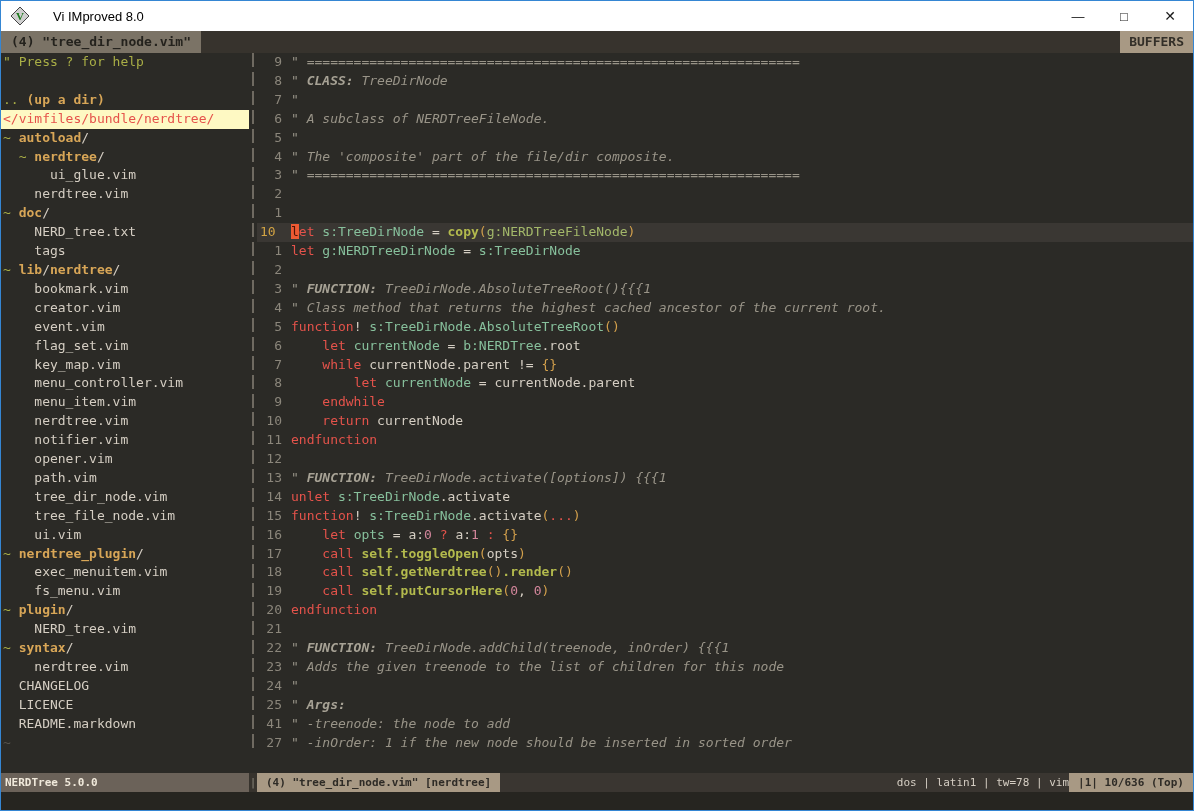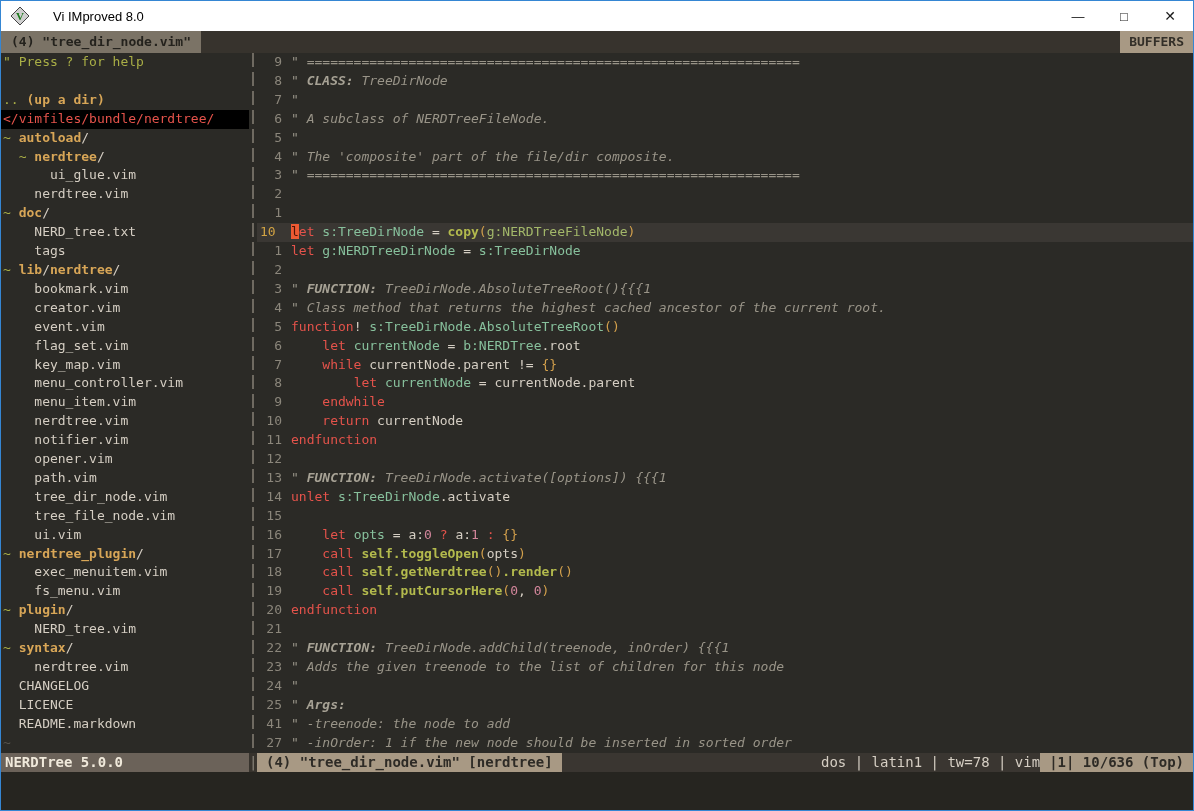--- a/index.html
+++ b/index.html
@@ -41,21 +41,21 @@
   }
   
   .main{
     flex:0 0 700px; display:flex; overflow:hidden;
     font-size:13px; line-height:18.92px;
   }
   .tree{
     width:248px; flex:0 0 248px; overflow:hidden; padding-left:2px;
   }
   .tree .row{ height:18.92px; white-space:pre; margin-left:-2px; padding-left:2px; }
-  .tree-hl{ background:#000000; }
+  .tree-hl{ background:#fef9c3; }
   .vsep{ width:8px; flex:0 0 8px; display:flex; justify-content:center; }
   .vsep-line{
     width:2px;
     background-image:repeating-linear-gradient(180deg,
       #6f6a61 0px, #6f6a61 14px, #2b2a26 14px, #2b2a26 18.92px);
   }
   .editor{ flex:1; overflow:hidden; }
   .line{ display:flex; height:18.92px; white-space:pre; }
   .lnum{ flex:0 0 34px; width:34px; text-align:right; padding-right:9px; color:#8b867b; }
   .line-hl{ background:#3a3733; }
@@ -73,21 +73,21 @@
   .tk-i{ color:#87c09c; }
   .tk-v{ color:#a3b86a; }
   .tk-f{ color:#b3ba4d; font-weight:bold; }
   .tk-p{ color:#d3a04c; }
   .tk-n{ color:#d3869b; }
   .tk-t{ color:#d5cec3; }
   .tk-cur{ background:#ee5a33; color:#4e1206; }
   
   .statusbar{
     height:19px; flex:0 0 19px; display:flex;
-    font-size:14px; line-height:19px; white-space:pre;
+    font-size:11px; line-height:19px; white-space:pre;margin-top:20px;
   }
   .st-tree{ width:248px; flex:0 0 248px; background:#6b6259; color:#f0e9db; font-weight:bold; padding-left:4px; }
   .st-gap{ width:8px; flex:0 0 8px; background:#37332d; color:#8b867b; text-align:center; }
   .st-file{ background:#a89984; color:#2e2b26; font-weight:bold; padding:0 9px; }
   .st-fill{ flex:1; background:#3a3631; }
   .st-info{ background:#3a3631; color:#d5cec3; }
   .st-pos{ background:#a89984; color:#2e2b26; font-weight:bold; padding:0 9px; }
   
   .cmdline{ flex:1; background:#262520; }
 </style>
@@ -174,21 +174,21 @@
         <div class="line"><span class="lnum">5</span><span><span class="tk-k">function</span><span class="tk-t">! </span><span class="tk-i">s:TreeDirNode.AbsoluteTreeRoot</span><span class="tk-p">()</span></span></div>
         <div class="line"><span class="lnum">6</span><span><span class="tk-t">    </span><span class="tk-k">let</span><span class="tk-t"> </span><span class="tk-i">currentNode</span><span class="tk-t"> = </span><span class="tk-i">b:NERDTree</span><span class="tk-t">.root</span></span></div>
         <div class="line"><span class="lnum">7</span><span><span class="tk-t">    </span><span class="tk-k">while</span><span class="tk-t"> currentNode.parent != </span><span class="tk-p">{}</span></span></div>
         <div class="line"><span class="lnum">8</span><span><span class="tk-t">        </span><span class="tk-k">let</span><span class="tk-t"> </span><span class="tk-i">currentNode</span><span class="tk-t"> = currentNode.parent</span></span></div>
         <div class="line"><span class="lnum">9</span><span><span class="tk-t">    </span><span class="tk-k">endwhile</span></span></div>
         <div class="line"><span class="lnum">10</span><span><span class="tk-t">    </span><span class="tk-k">return</span><span class="tk-t"> currentNode</span></span></div>
         <div class="line"><span class="lnum">11</span><span><span class="tk-k">endfunction</span></span></div>
         <div class="line"><span class="lnum">12</span><span></span></div>
         <div class="line"><span class="lnum">13</span><span><span class="tk-c">" </span><span class="tk-cb">FUNCTION:</span><span class="tk-c"> TreeDirNode.activate([options]) {{{1</span></span></div>
         <div class="line"><span class="lnum">14</span><span><span class="tk-k">unlet</span><span class="tk-t"> </span><span class="tk-i">s:TreeDirNode</span><span class="tk-t">.activate</span></span></div>
-        <div class="line"><span class="lnum">15</span></div>
+        <div class="line"><span class="lnum">15</span><span><span class="tk-k">function</span><span class="tk-t">! </span><span class="tk-i">s:TreeDirNode</span><span class="tk-t">.activate</span><span class="tk-p">(</span><span class="tk-k">...</span><span class="tk-p">)</span></span></div>
         <div class="line"><span class="lnum">16</span><span><span class="tk-t">    </span><span class="tk-k">let</span><span class="tk-t"> </span><span class="tk-i">opts</span><span class="tk-t"> = a:</span><span class="tk-n">0</span><span class="tk-t"> </span><span class="tk-k">?</span><span class="tk-t"> a:</span><span class="tk-n">1</span><span class="tk-t"> </span><span class="tk-k">:</span><span class="tk-t"> </span><span class="tk-p">{}</span></span></div>
         <div class="line"><span class="lnum">17</span><span><span class="tk-t">    </span><span class="tk-k">call</span><span class="tk-t"> </span><span class="tk-f">self.toggleOpen</span><span class="tk-p">(</span><span class="tk-t">opts</span><span class="tk-p">)</span></span></div>
         <div class="line"><span class="lnum">18</span><span><span class="tk-t">    </span><span class="tk-k">call</span><span class="tk-t"> </span><span class="tk-f">self.getNerdtree</span><span class="tk-p">()</span><span class="tk-f">.render</span><span class="tk-p">()</span></span></div>
         <div class="line"><span class="lnum">19</span><span><span class="tk-t">    </span><span class="tk-k">call</span><span class="tk-t"> </span><span class="tk-f">self.putCursorHere</span><span class="tk-p">(</span><span class="tk-n">0</span><span class="tk-t">, </span><span class="tk-n">0</span><span class="tk-p">)</span></span></div>
         <div class="line"><span class="lnum">20</span><span><span class="tk-k">endfunction</span></span></div>
         <div class="line"><span class="lnum">21</span><span></span></div>
         <div class="line"><span class="lnum">22</span><span><span class="tk-c">" </span><span class="tk-cb">FUNCTION:</span><span class="tk-c"> TreeDirNode.addChild(treenode, inOrder) {{{1</span></span></div>
         <div class="line"><span class="lnum">23</span><span><span class="tk-c">" Adds the given treenode to the list of children for this node</span></span></div>
         <div class="line"><span class="lnum">24</span><span><span class="tk-c">"</span></span></div>
         <div class="line"><span class="lnum">25</span><span><span class="tk-c">" </span><span class="tk-cb">Args:</span></span></div>

